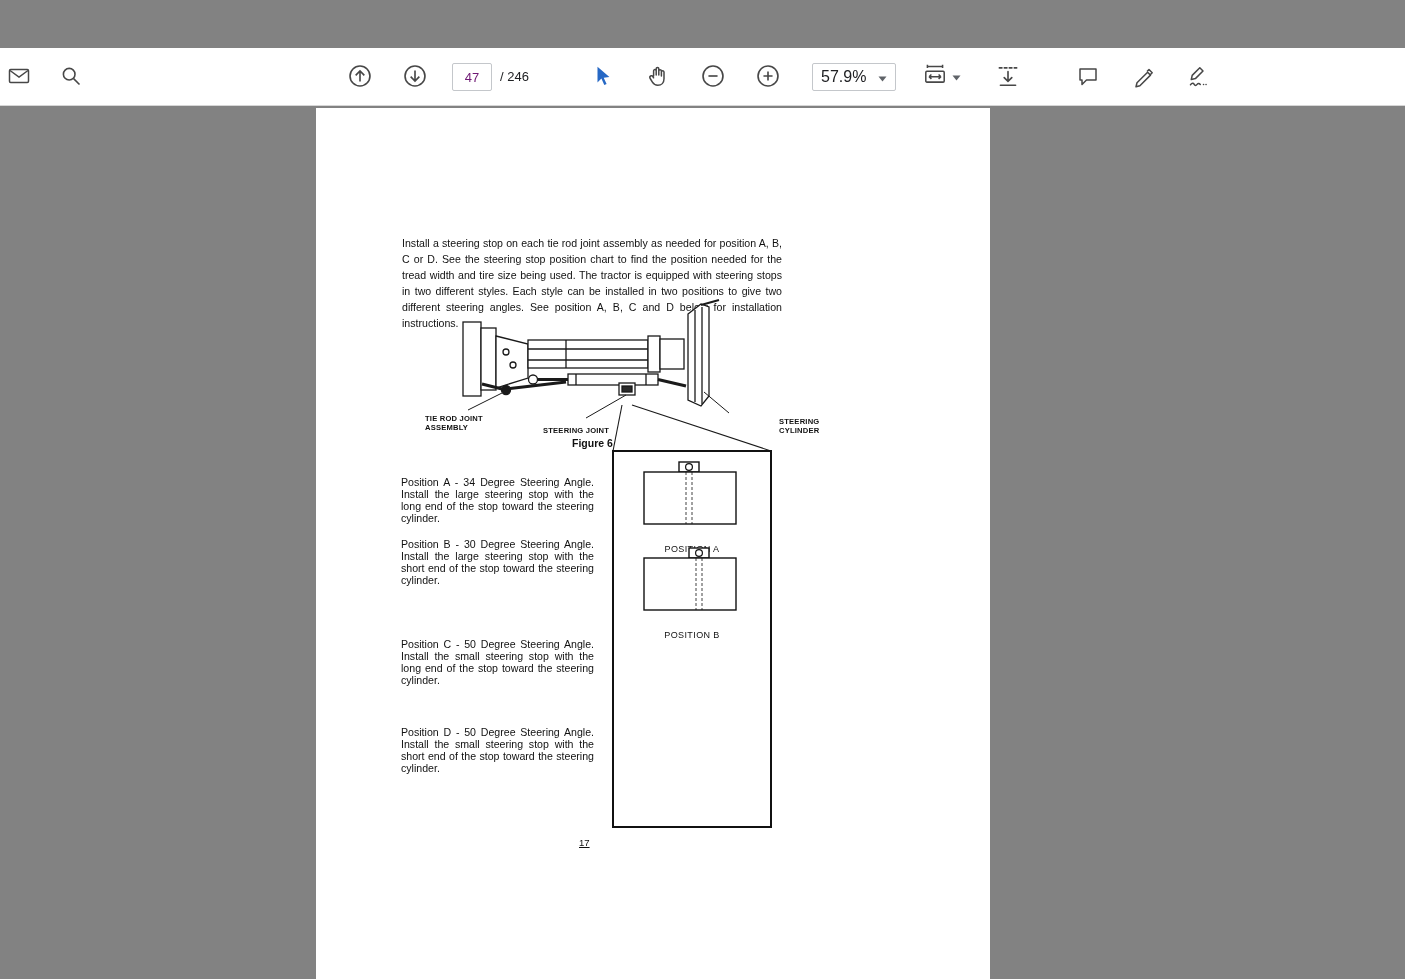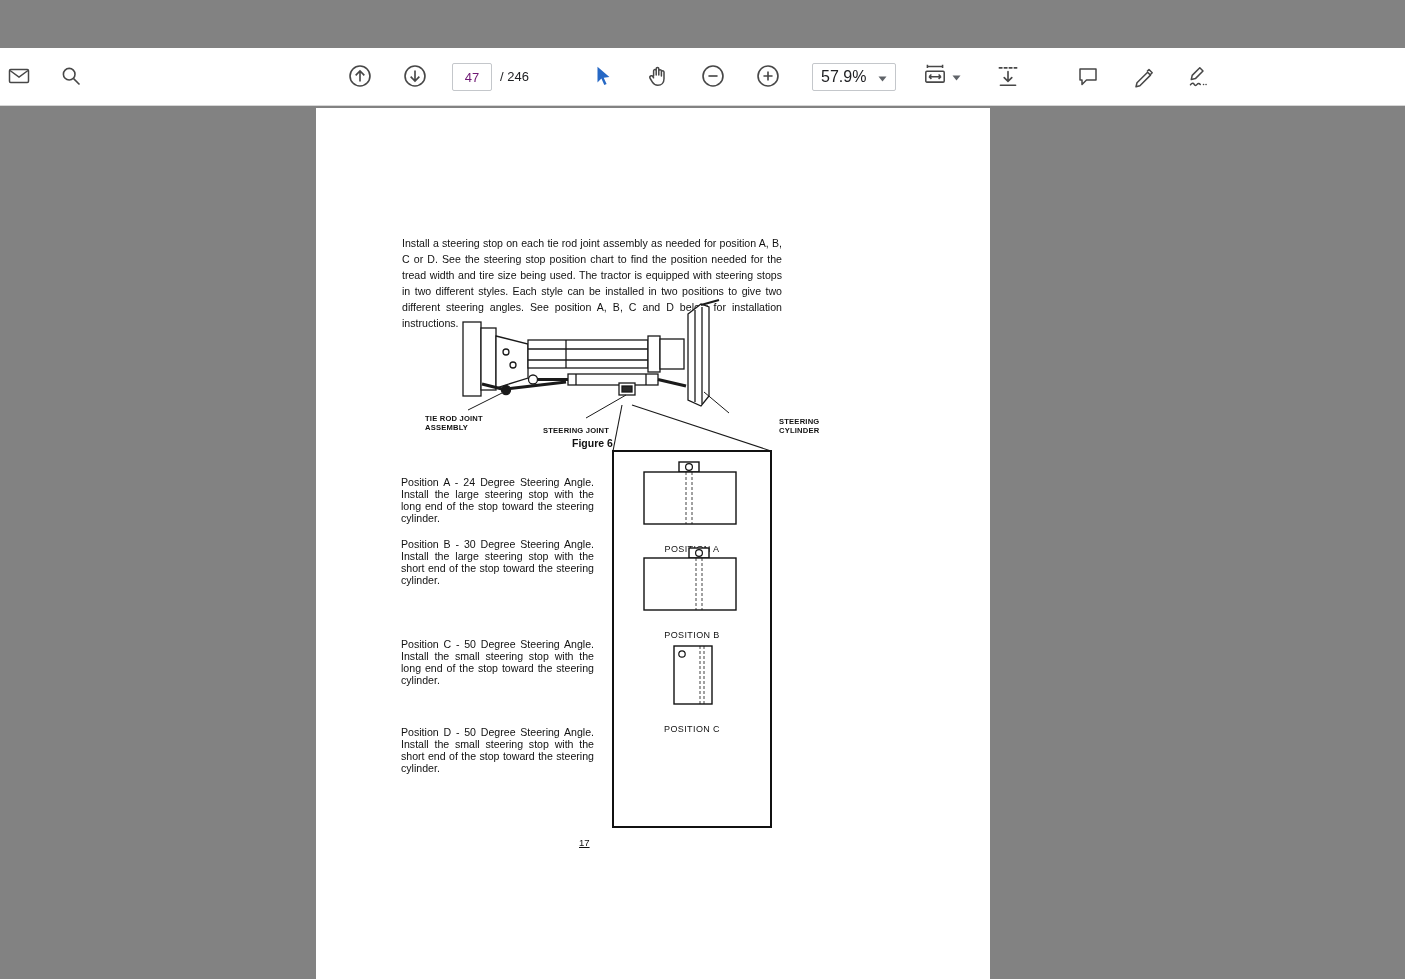--- a/index.html
+++ b/index.html
@@ -245,21 +245,21 @@
         <line x1="32" y1="1" x2="171" y2="47" stroke="#1a1a1a" stroke-width="1.1"></line>
       </svg>
 
       <div class="fig-label lbl-tierod">TIE ROD JOINT
 ASSEMBLY</div>
       <div class="fig-label lbl-stop">STEERING JOINT</div>
       <div class="fig-label lbl-cyl">STEERING
 CYLINDER</div>
       <div class="fig-caption">Figure 6</div>
 
-      <div class="pos-block pos-a">Position A - 24 Degree Steering Angle. Install the large steering stop with the long end of the stop toward the steering cylinder.</div>
+      <div class="pos-block pos-a">Position A - 34 Degree Steering Angle. Install the large steering stop with the long end of the stop toward the steering cylinder.</div>
       <div class="pos-block pos-b">Position B - 30 Degree Steering Angle. Install the large steering stop with the short end of the stop toward the steering cylinder.</div>
       <div class="pos-block pos-c">Position C - 50 Degree Steering Angle. Install the small steering stop with the long end of the stop toward the steering cylinder.</div>
       <div class="pos-block pos-d">Position D - 50 Degree Steering Angle. Install the small steering stop with the short end of the stop toward the steering cylinder.</div>
 
       <div class="pos-box">
 
         <div class="stop-fig stop-a">
           <svg width="120" height="70" viewBox="0 0 120 70">
             <rect x="47" y="2" width="20" height="10" fill="#fff" stroke="#111" stroke-width="1.4"></rect>
             <circle cx="57" cy="7" r="3.4" fill="#fff" stroke="#111" stroke-width="1.2"></circle>
@@ -274,29 +274,20 @@
           <svg width="120" height="70" viewBox="0 0 120 70">
             <rect x="57" y="2" width="20" height="10" fill="#fff" stroke="#111" stroke-width="1.4"></rect>
             <circle cx="67" cy="7" r="3.4" fill="#fff" stroke="#111" stroke-width="1.2"></circle>
             <rect x="12" y="12" width="92" height="52" fill="#fff" stroke="#111" stroke-width="1.4"></rect>
             <line x1="64" y1="12" x2="64" y2="64" stroke="#111" stroke-width="0.8" stroke-dasharray="3 2"></line>
             <line x1="70" y1="12" x2="70" y2="64" stroke="#111" stroke-width="0.8" stroke-dasharray="3 2"></line>
           </svg>
           <div class="stop-label">POSITION B</div>
         </div>
 
-        <div class="stop-fig stop-c">
-          <svg width="120" height="70" viewBox="0 0 120 70">
-            <rect x="42" y="6" width="38" height="58" fill="#fff" stroke="#111" stroke-width="1.4"></rect>
-            <circle cx="50" cy="14" r="3.2" fill="#fff" stroke="#111" stroke-width="1.2"></circle>
-            <line x1="68" y1="6" x2="68" y2="64" stroke="#111" stroke-width="0.8" stroke-dasharray="3 2"></line>
-            <line x1="72" y1="6" x2="72" y2="64" stroke="#111" stroke-width="0.8" stroke-dasharray="3 2"></line>
-          </svg>
-          <div class="stop-label">POSITION C</div>
-        </div>
 
 
       </div>
 
       <div class="page-num">17</div>
 
     </div>
   </div>
 
 </div>

